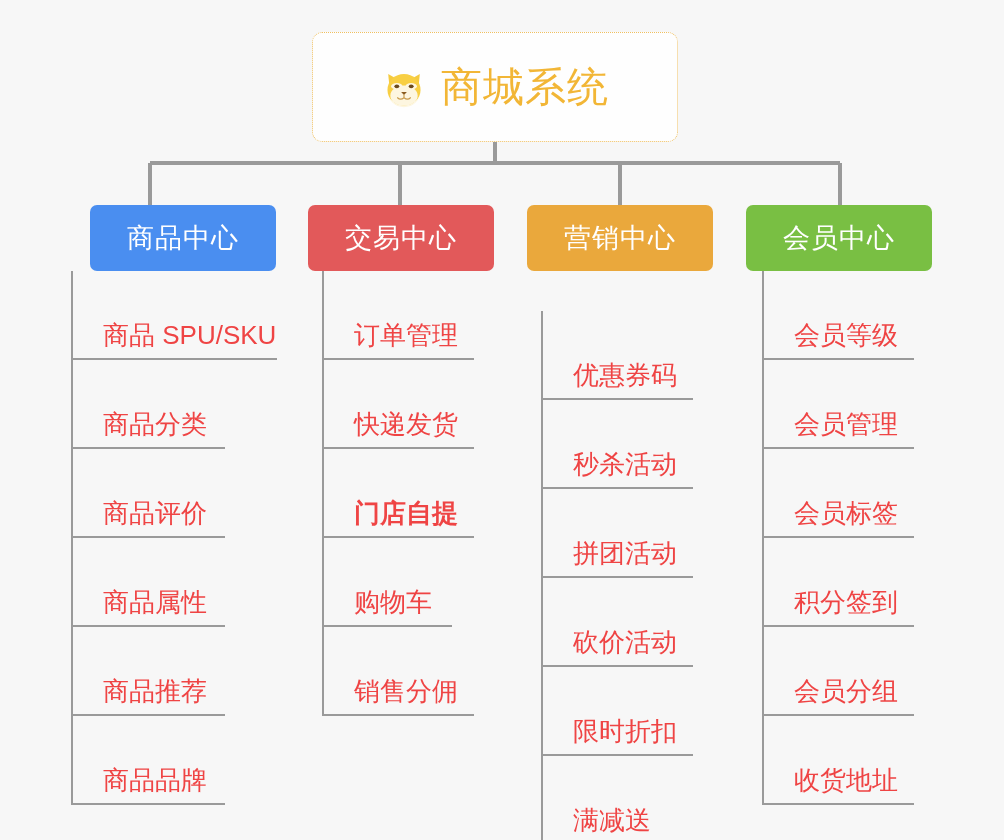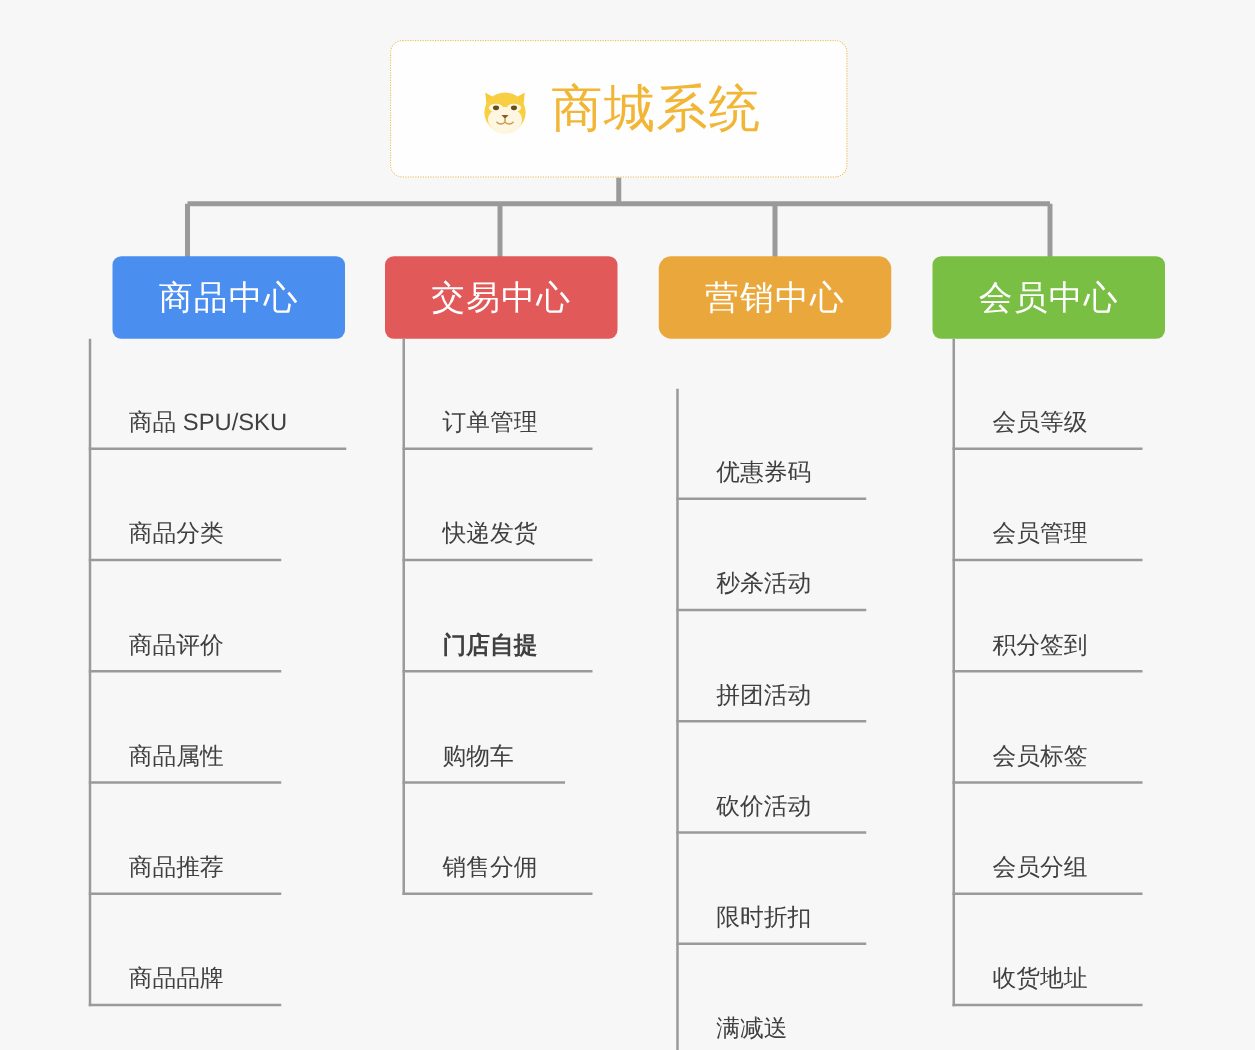--- a/index.html
+++ b/index.html
@@ -88,22 +88,22 @@
   .leaf-item {
     position: relative;
     box-sizing: border-box;
     height: 89px;
     display: flex;
     align-items: flex-end;
     padding-left: 33px;
     padding-bottom: 4px;
   }
   .leaf-label {
-    font-size: 19px;
-    color: #404040;
+    font-size: 26px;
+    color: #ef4444;
     white-space: nowrap;
     line-height: 1.1;
     padding-bottom: 6px;
   }
   .leaf-underline {
     position: absolute;
     left: 0;
     bottom: 0;
     height: 2px;
     background: #9a9a9a;
@@ -215,21 +215,21 @@
         <div class="leaf-underline" style="left:14px; width:130px;"></div>
       </div>
       <div class="leaf-item" style="padding-left:46px;">
         <span class="leaf-label">销售分佣</span>
         <div class="leaf-underline" style="left:14px; width:152px;"></div>
       </div>
     </div>
   </div>
 
   <div class="branch" style="left:527px; width:186px;">
-    <div class="branch-node" style="background:#eaa83c; width:186px;border-radius:10px;">
+    <div class="branch-node" style="background:#eaa83c; width:186px;">
       <span>营销中心</span>
     </div>
     <div class="leaf-list" style="width:200px;">
       <div class="leaf-spine" style="left:14px;"></div>
 
       <div class="leaf-item" style="padding-left:46px;margin-top:40px;">
         <span class="leaf-label">优惠券码</span>
         <div class="leaf-underline" style="left:14px; width:152px;"></div>
       </div>
       <div class="leaf-item" style="padding-left:46px;">
@@ -264,28 +264,28 @@
 
       <div class="leaf-item" style="padding-left:48px;">
         <span class="leaf-label">会员等级</span>
         <div class="leaf-underline" style="left:16px; width:152px;"></div>
       </div>
       <div class="leaf-item" style="padding-left:48px;">
         <span class="leaf-label">会员管理</span>
         <div class="leaf-underline" style="left:16px; width:152px;"></div>
       </div>
       <div class="leaf-item" style="padding-left:48px;">
+        <span class="leaf-label">会员标签</span>
+        <div class="leaf-underline" style="left:16px; width:152px;"></div>
+      </div>
+      <div class="leaf-item" style="padding-left:48px;">
         <span class="leaf-label">积分签到</span>
         <div class="leaf-underline" style="left:16px; width:152px;"></div>
       </div>
       <div class="leaf-item" style="padding-left:48px;">
-        <span class="leaf-label">会员标签</span>
-        <div class="leaf-underline" style="left:16px; width:152px;"></div>
-      </div>
-      <div class="leaf-item" style="padding-left:48px;">
         <span class="leaf-label">会员分组</span>
         <div class="leaf-underline" style="left:16px; width:152px;"></div>
       </div>
       <div class="leaf-item" style="padding-left:48px;">
         <span class="leaf-label">收货地址</span>
         <div class="leaf-underline" style="left:16px; width:152px;"></div>
       </div>
     </div>
   </div>
 

